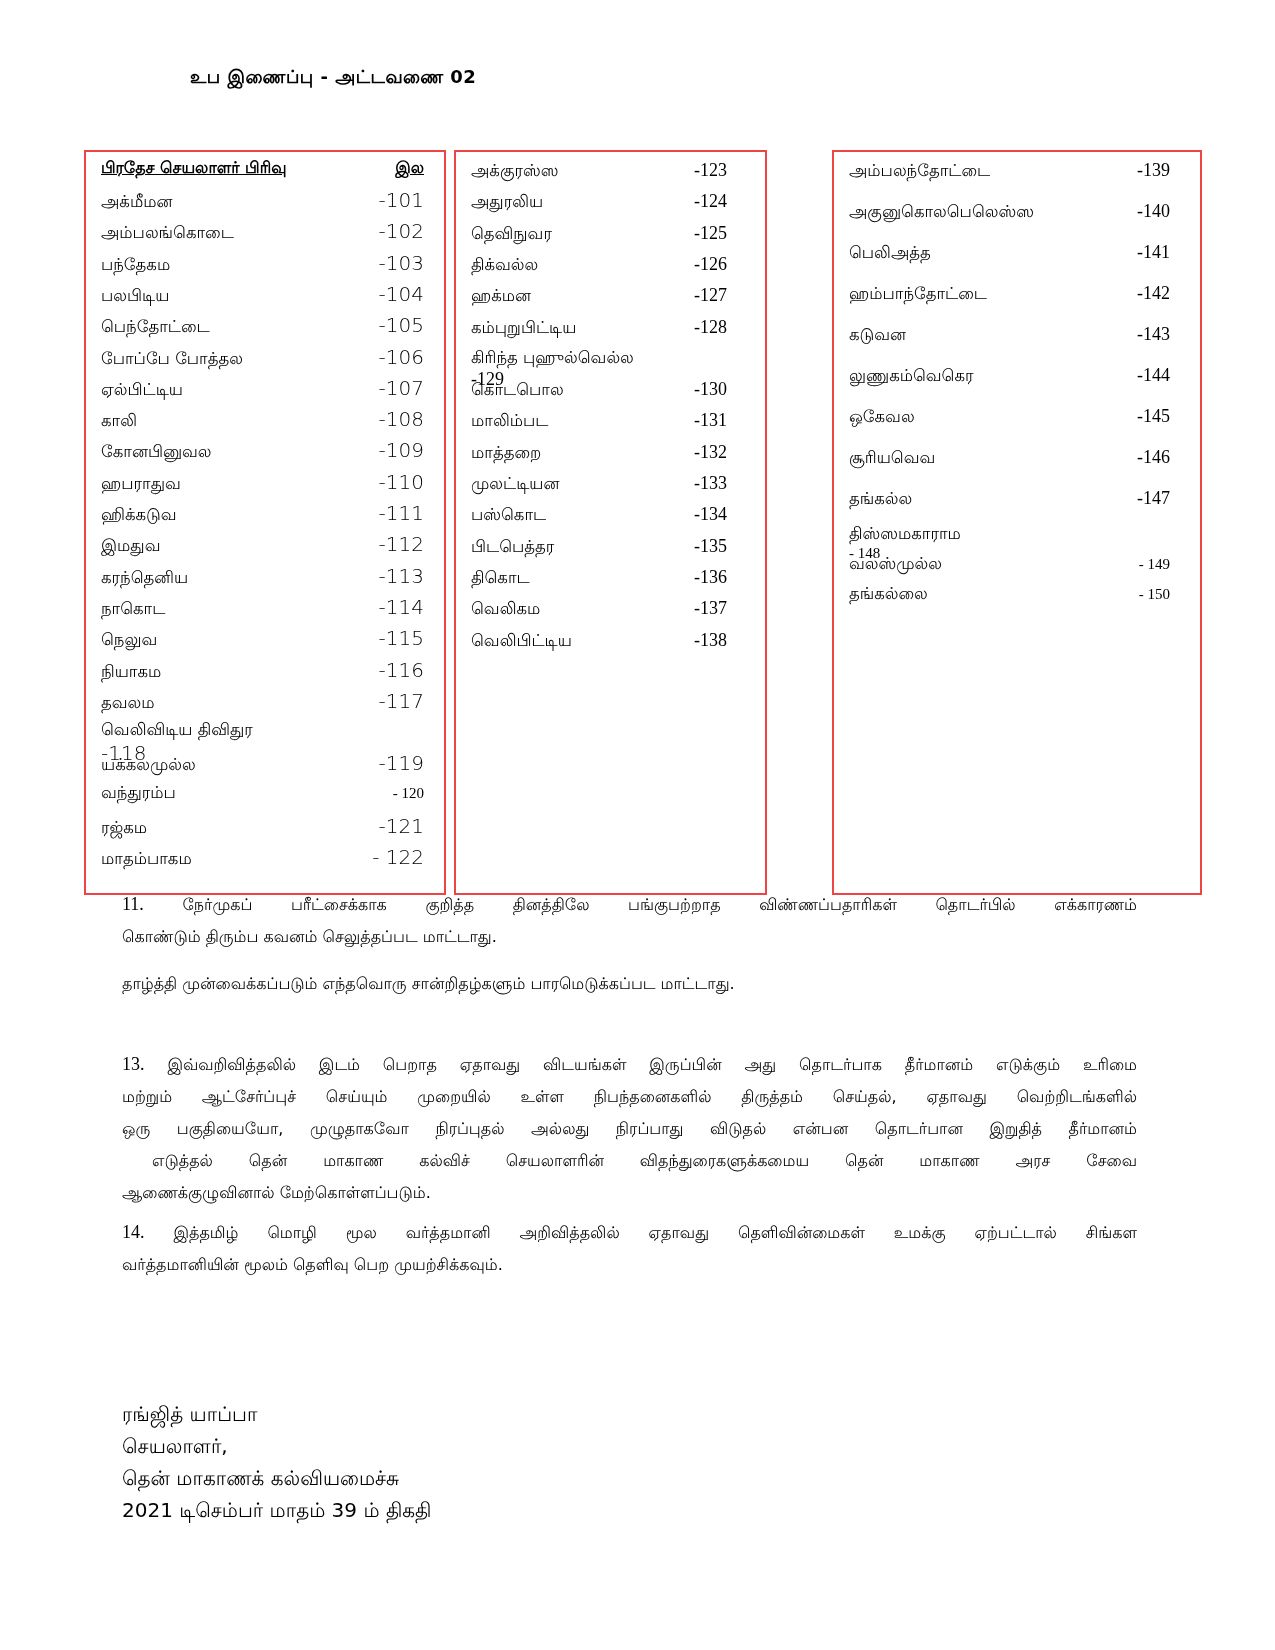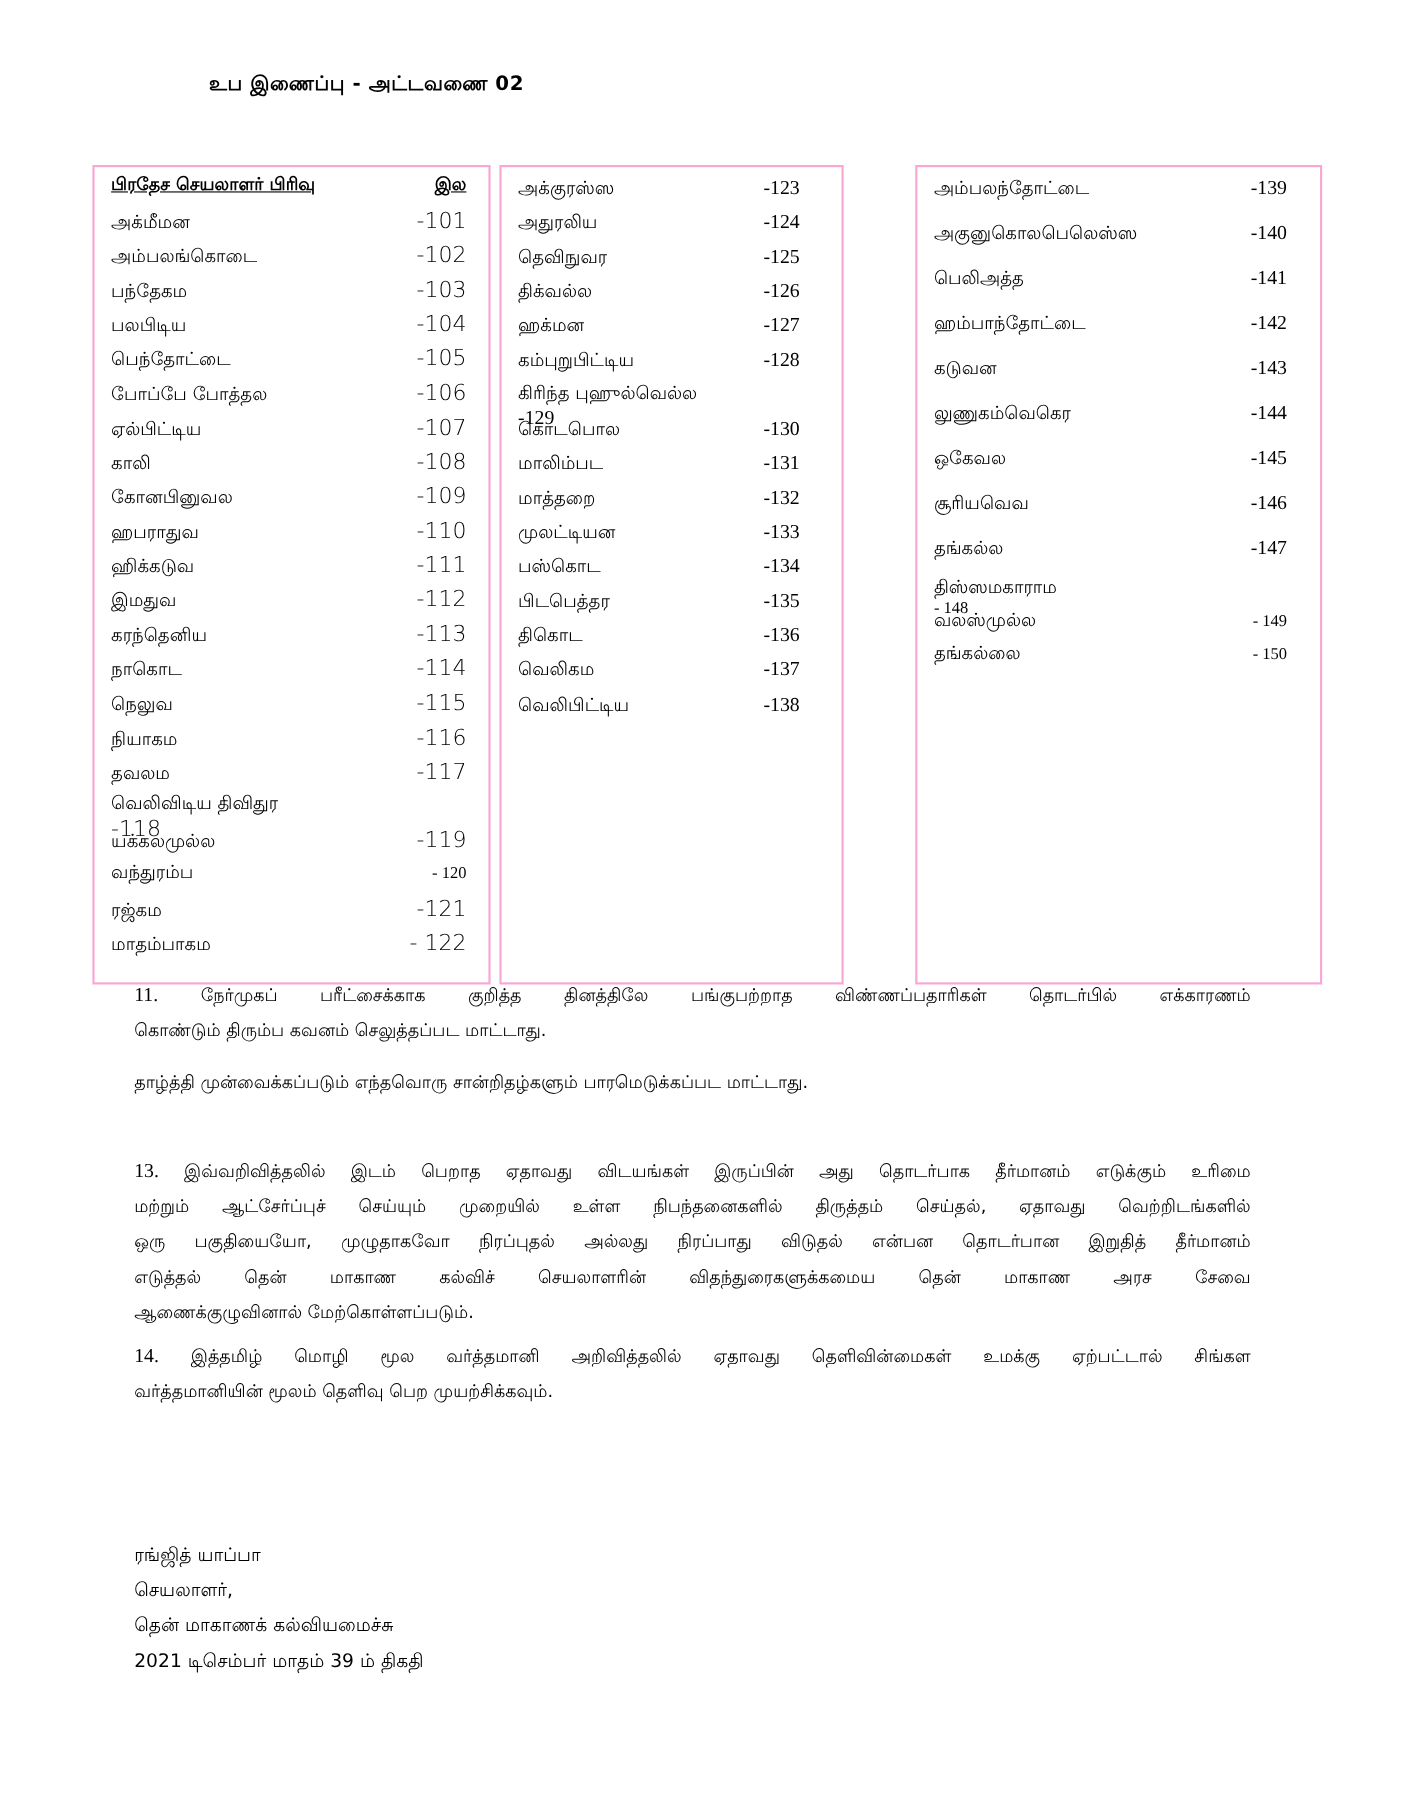--- a/index.html
+++ b/index.html
@@ -1,32 +1,32 @@
 <!DOCTYPE html>
 <html><head>
 <meta charset="utf-8">
 <style>
   html, body { margin: 0; padding: 0; background: #ffffff; }
   body { width: 1275px; height: 1650px; position: relative; font-family: "DejaVu Sans", sans-serif; color: #000; overflow: hidden; }
   .title { position: absolute; left: 190px; top: 66px; font-size: 18px; font-weight: bold; letter-spacing: 0.5px; }
-  .box { position: absolute; top: 150px; height: 745px; border: 2px solid #f9a8d4; box-sizing: border-box; }
+  .box { position: absolute; top: 150px; height: 745px; border: 2px solid #ef4444; box-sizing: border-box; }
   .box1 { left: 84px; width: 362px; }
   .box2 { left: 454px; width: 313px; }
   .box3 { left: 832px; width: 370px; }
   .row { position: absolute; left: 15px; right: 20px; display: flex; justify-content: space-between; align-items: baseline; }
   .row .name { font-size: 16.5px; }
   .row .code { font-size: 20px; font-family: "DejaVu Sans", sans-serif; font-weight: 300; }
   .box2 .row .code, .box3 .row .code { font-family: "Liberation Serif", serif; font-size: 18px; }
   .box2 .row .code { margin-right: 18px; }
   .box3 .row .code { margin-right: 10px; }
   .box1 .row .code.small, .box3 .row .code.small { font-size: 15px; font-family: "Liberation Serif", serif; }
   .hdr .name, .hdr .code { font-size: 16px; font-weight: bold; text-decoration: underline; }
   .para { position: absolute; left: 122px; width: 1015px; font-size: 16px; line-height: 32px; text-align: justify; font-family: "DejaVu Sans", sans-serif; }
   .para .num { font-family: "Liberation Serif", serif; font-size: 18px; }
-  .sig { position: absolute; left: 122px; top: 1398px; font-size: 17px; line-height: 32px; }
+  .sig { position: absolute; left: 122px; top: 1398px; font-size: 20px; line-height: 32px; }
   .sig .line { display: block; }
 </style>
 </head>
 <body>
 
 <div class="title">உப இணைப்பு - அட்டவணை 02</div>
 
 <div class="box box1" id="col1">
   <div class="row hdr" style="top:6px;">
     <span class="name">பிரதேச செயலாளர் பிரிவு</span>
@@ -243,21 +243,21 @@
       <div style="text-align-last: justify;"><span class="num">11.</span> <span>நேர்முகப் பரீட்சைக்காக குறித்த தினத்திலே பங்குபற்றாத விண்ணப்பதாரிகள் தொடர்பில் எக்காரணம்</span></div>
       <div style="text-align-last: left;"><span>கொண்டும் திரும்ப கவனம் செலுத்தப்பட மாட்டாது.</span></div>
     </div>
     <div class="para" style="top: 968px;">
       <div style="text-align-last: left;"><span>தாழ்த்தி முன்வைக்கப்படும் எந்தவொரு சான்றிதழ்களும் பாரமெடுக்கப்பட மாட்டாது.</span></div>
     </div>
     <div class="para" style="top: 1048px;">
       <div style="text-align-last: justify;"><span class="num">13.</span> <span>இவ்வறிவித்தலில் இடம் பெறாத ஏதாவது விடயங்கள் இருப்பின் அது தொடர்பாக தீர்மானம் எடுக்கும் உரிமை</span></div>
       <div style="text-align-last: justify;"><span>மற்றும் ஆட்சேர்ப்புச் செய்யும் முறையில் உள்ள நிபந்தனைகளில் திருத்தம் செய்தல், ஏதாவது வெற்றிடங்களில்</span></div>
       <div style="text-align-last: justify;"><span>ஒரு பகுதியையோ, முழுதாகவோ நிரப்புதல் அல்லது நிரப்பாது விடுதல் என்பன தொடர்பான இறுதித் தீர்மானம்</span></div>
-      <div style="text-align-last: justify;"><span>எடுத்தல் தென் மாகாண கல்விச் செயலாளரின் விதந்துரைகளுக்கமைய தென் மாகாண அரச சேவை</span></div>
+      <div style="text-align-last: justify; margin-left: 30px;"><span>எடுத்தல் தென் மாகாண கல்விச் செயலாளரின் விதந்துரைகளுக்கமைய தென் மாகாண அரச சேவை</span></div>
       <div style="text-align-last: left;"><span>ஆணைக்குழுவினால் மேற்கொள்ளப்படும்.</span></div>
     </div>
     <div class="para" style="top: 1216px;">
       <div style="text-align-last: justify;"><span class="num">14.</span> <span>இத்தமிழ் மொழி மூல வர்த்தமானி அறிவித்தலில் ஏதாவது தெளிவின்மைகள் உமக்கு ஏற்பட்டால் சிங்கள</span></div>
       <div style="text-align-last: left;"><span>வர்த்தமானியின் மூலம் தெளிவு பெற முயற்சிக்கவும்.</span></div>
     </div>
   </div>
 
 <div class="sig">
   <span class="line">ரங்ஜித் யாப்பா</span>

